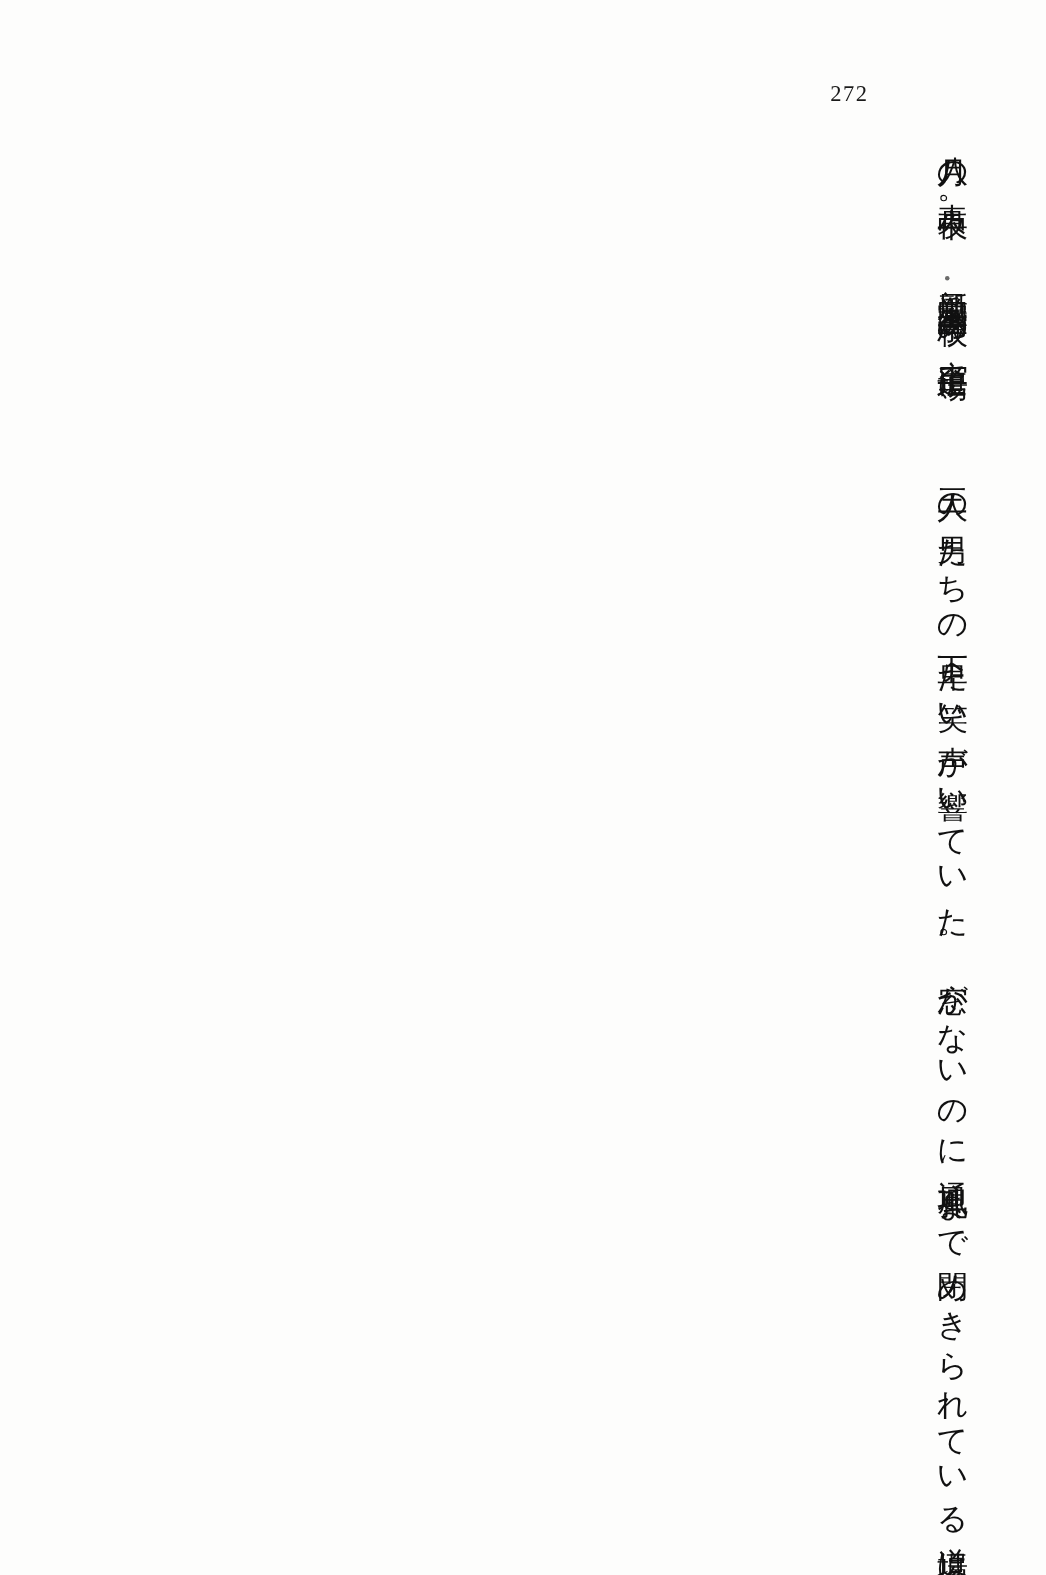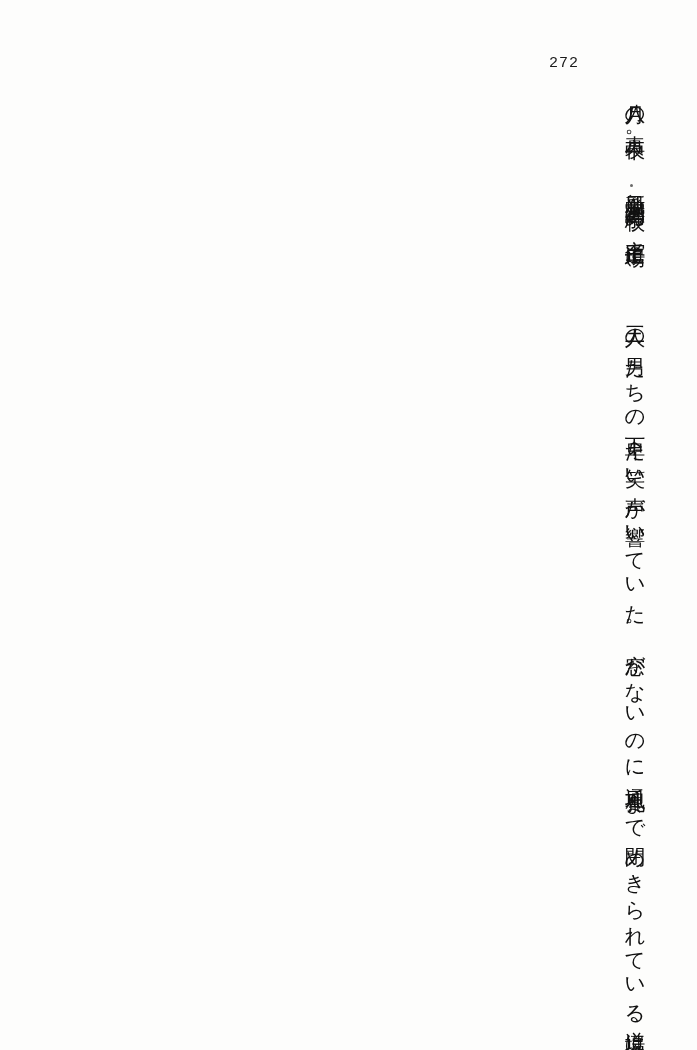--- a/index.html
+++ b/index.html
@@ -17,21 +17,21 @@
   }
 
   
   .page-number {
     position: absolute;
     top: 55px;
     right: 118px;
     font-size: 15px;
     color: #1a1a1a;
     letter-spacing: 1px;
-    font-family: Liberation Mono, monospace;
+    font-family: Liberation Serif, serif;
   }
 
   
   .body-text {
     position: absolute;
     top: 88px;
     right: 52px;
     height: 880px;
     width: 570px;
     display: flex;

